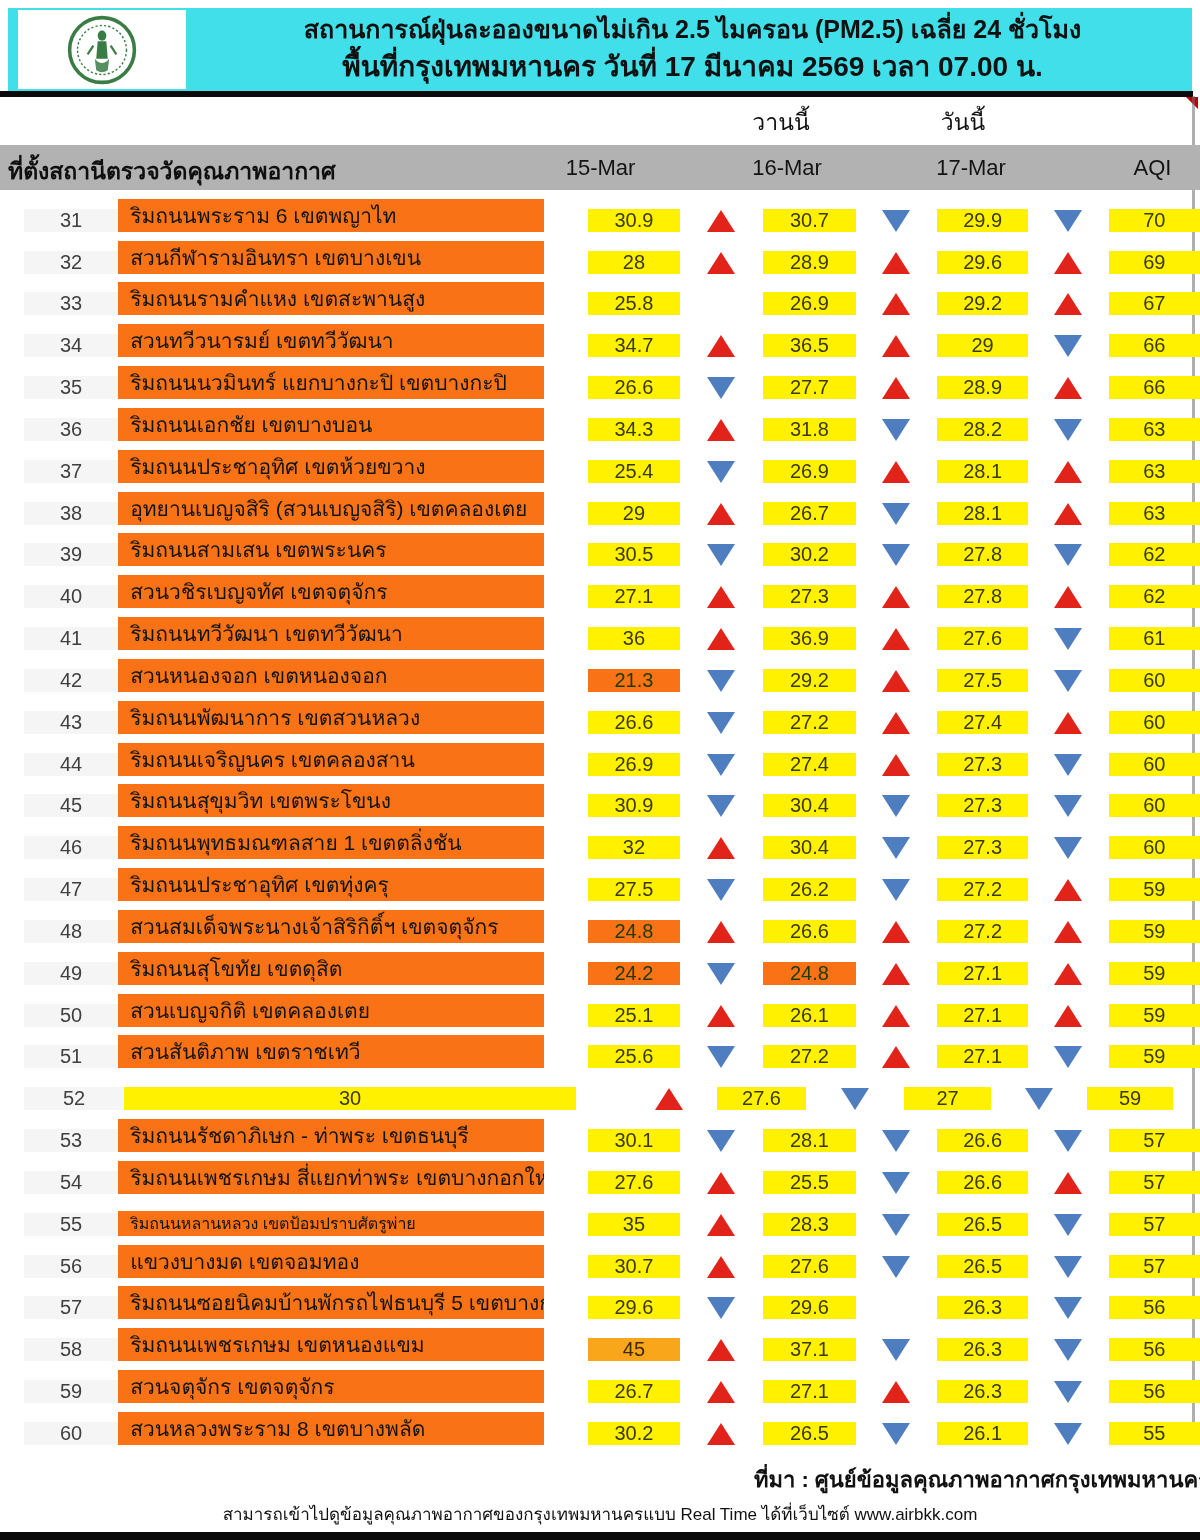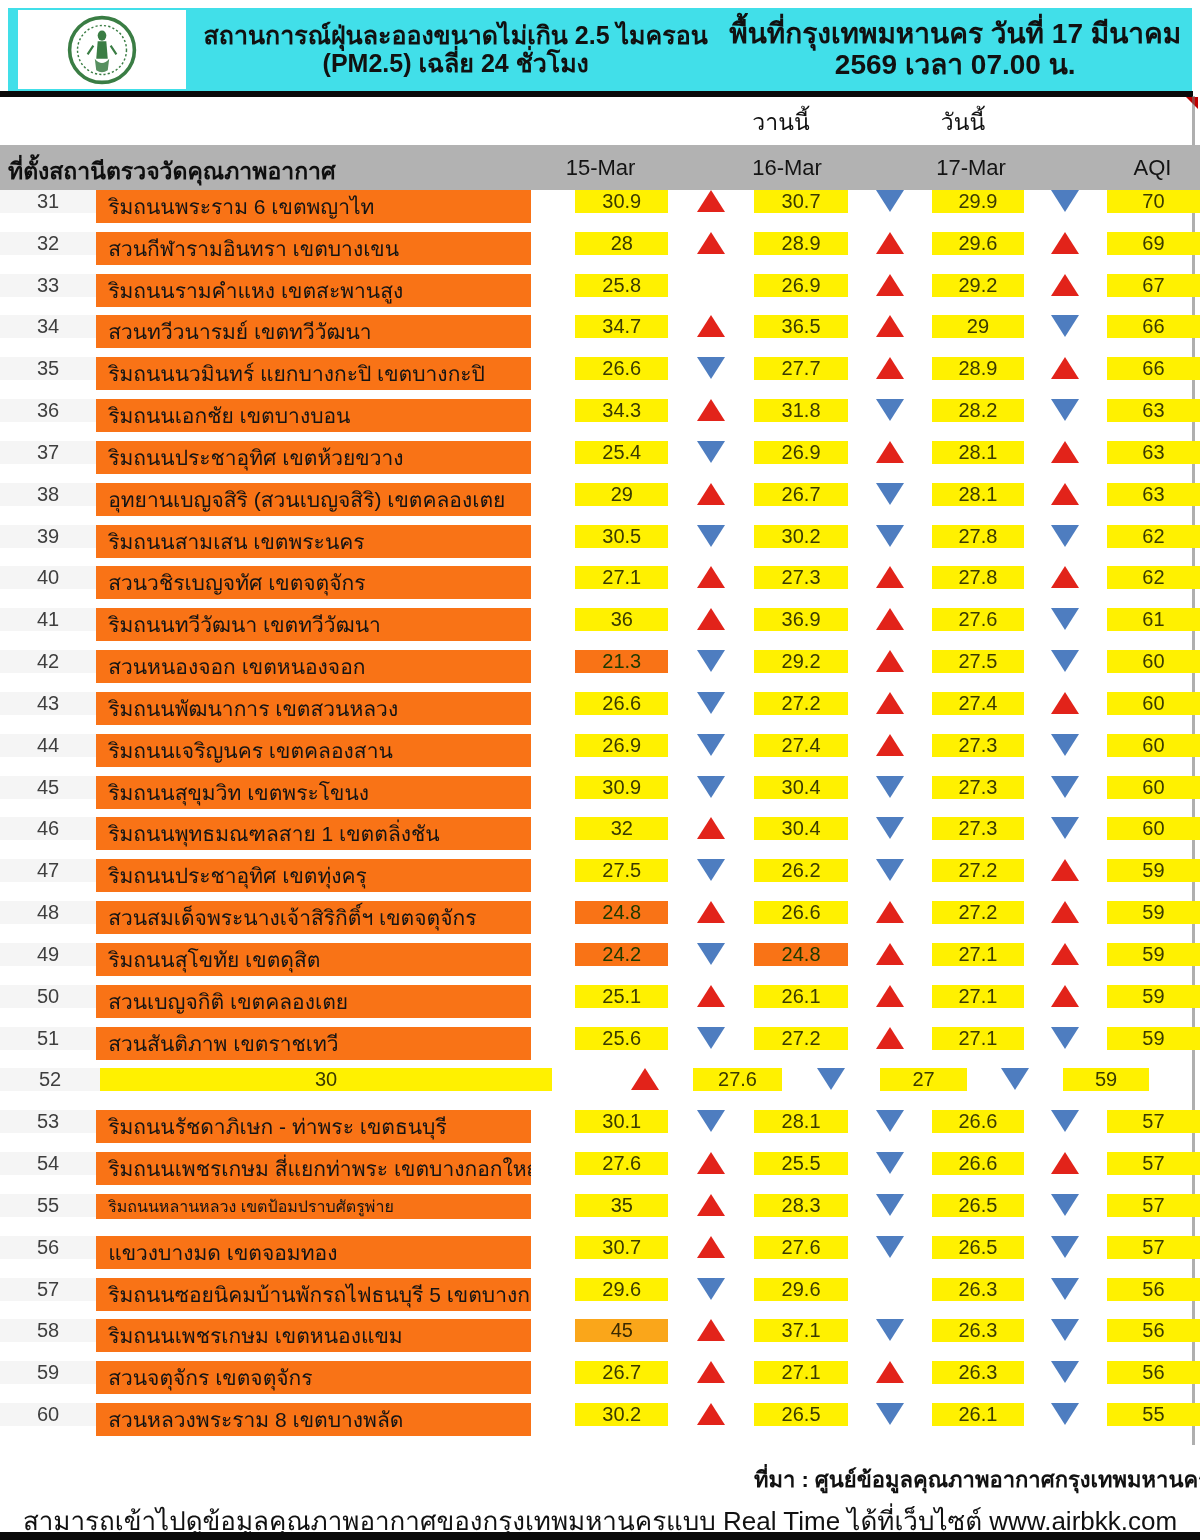--- a/index.html
+++ b/index.html
@@ -1,21 +1,21 @@
 <!DOCTYPE html>
 <html><head>
 <meta charset="utf-8">
 <style>
   html,body{margin:0;padding:0;background:#fff;}
   .page{position:relative;width:1200px;height:1540px;background:#fff;overflow:hidden;
         font-family:"Liberation Sans","DejaVu Sans",sans-serif;}
 
   
   .top-band{position:absolute;left:8px;top:8px;width:1184px;height:83px;background:#41DFE9;
-            display:flex;flex-direction:row;justify-content:space-evenly;align-items:center;
+            display:flex;flex-direction:column;justify-content:space-evenly;align-items:center;
             padding-left:185px;box-sizing:border-box;}
   .title{font-weight:bold;color:#111;text-align:center;line-height:1.1;}
   .title1{font-size:25px;}
   .title2{font-size:28px;}
   .logo-box{position:absolute;left:18px;top:10px;width:168px;height:79px;background:#fff;
             display:flex;align-items:center;justify-content:center;}
   .black-line{position:absolute;left:0;top:91px;width:1193px;height:6px;background:#0a0a0a;}
   .red-blob{position:absolute;left:1186px;top:97px;width:0;height:0;
             border-top:12px solid #C00000;border-left:12px solid transparent;}
   .right-strip{position:absolute;left:1192px;top:96px;width:3px;height:1349px;background:rgba(110,110,110,0.55);}
@@ -32,21 +32,21 @@
   .col-head{position:absolute;top:0;height:45px;display:flex;align-items:center;justify-content:center;
             font-size:22px;color:#141414;}
   .h15{left:552px;width:97px;}
   .h16{left:738px;width:98px;}
   .h17{left:923px;width:96px;}
   .haqi{left:1105px;width:95px;}
 
   
   .tbody{position:absolute;left:0;top:190px;width:1200px;height:1255px;
          display:flex;flex-direction:column;}
-  .trow{flex:1;display:flex;align-items:flex-start;}
+  .trow{flex:1;display:flex;align-items:flex-end;padding-left:24px;}
   .c{display:flex;align-items:center;justify-content:center;box-sizing:border-box;}
   .trow > :nth-child(1){width:100px;}
   .trow > :nth-child(2){width:452px;}
   .trow > :nth-child(3){width:97px;margin-left:44px;}
   .trow > :nth-child(4){width:89px;}
   .trow > :nth-child(5){width:98px;}
   .trow > :nth-child(6){width:87px;}
   .trow > :nth-child(7){width:96px;}
   .trow > :nth-child(8){width:86px;}
   .trow > :nth-child(9){width:97px;}
@@ -62,21 +62,21 @@
   .tri{display:block;width:0;height:0;}
   .tri.up{border-left:14px solid transparent;border-right:14px solid transparent;
           border-bottom:22px solid #E2231A;}
   .tri.down{border-left:14px solid transparent;border-right:14px solid transparent;
             border-top:22px solid #4E7DC0;}
 
   
   .footer-source{position:absolute;top:1462px;right:-10px;font-size:22px;font-weight:bold;color:#111;
                  white-space:nowrap;}
   .footer-realtime{position:absolute;top:1500px;left:0;width:1200px;text-align:center;
-                   font-size:26px;color:#111;white-space:nowrap;}
+                   font-size:17px;color:#111;white-space:nowrap;}
   .bottom-bar{position:absolute;left:0;top:1532px;width:1200px;height:8px;background:#0a0a0a;}
 </style>
 </head>
 <body>
 
 <div class="page">
 
   <div class="top-band">
     <div class="title title1">สถานการณ์ฝุ่นละอองขนาดไม่เกิน 2.5 ไมครอน (PM2.5) เฉลี่ย 24 ชั่วโมง</div>
     <div class="title title2">พื้นที่กรุงเทพมหานคร วันที่ 17 มีนาคม 2569 เวลา 07.00 น.</div>

